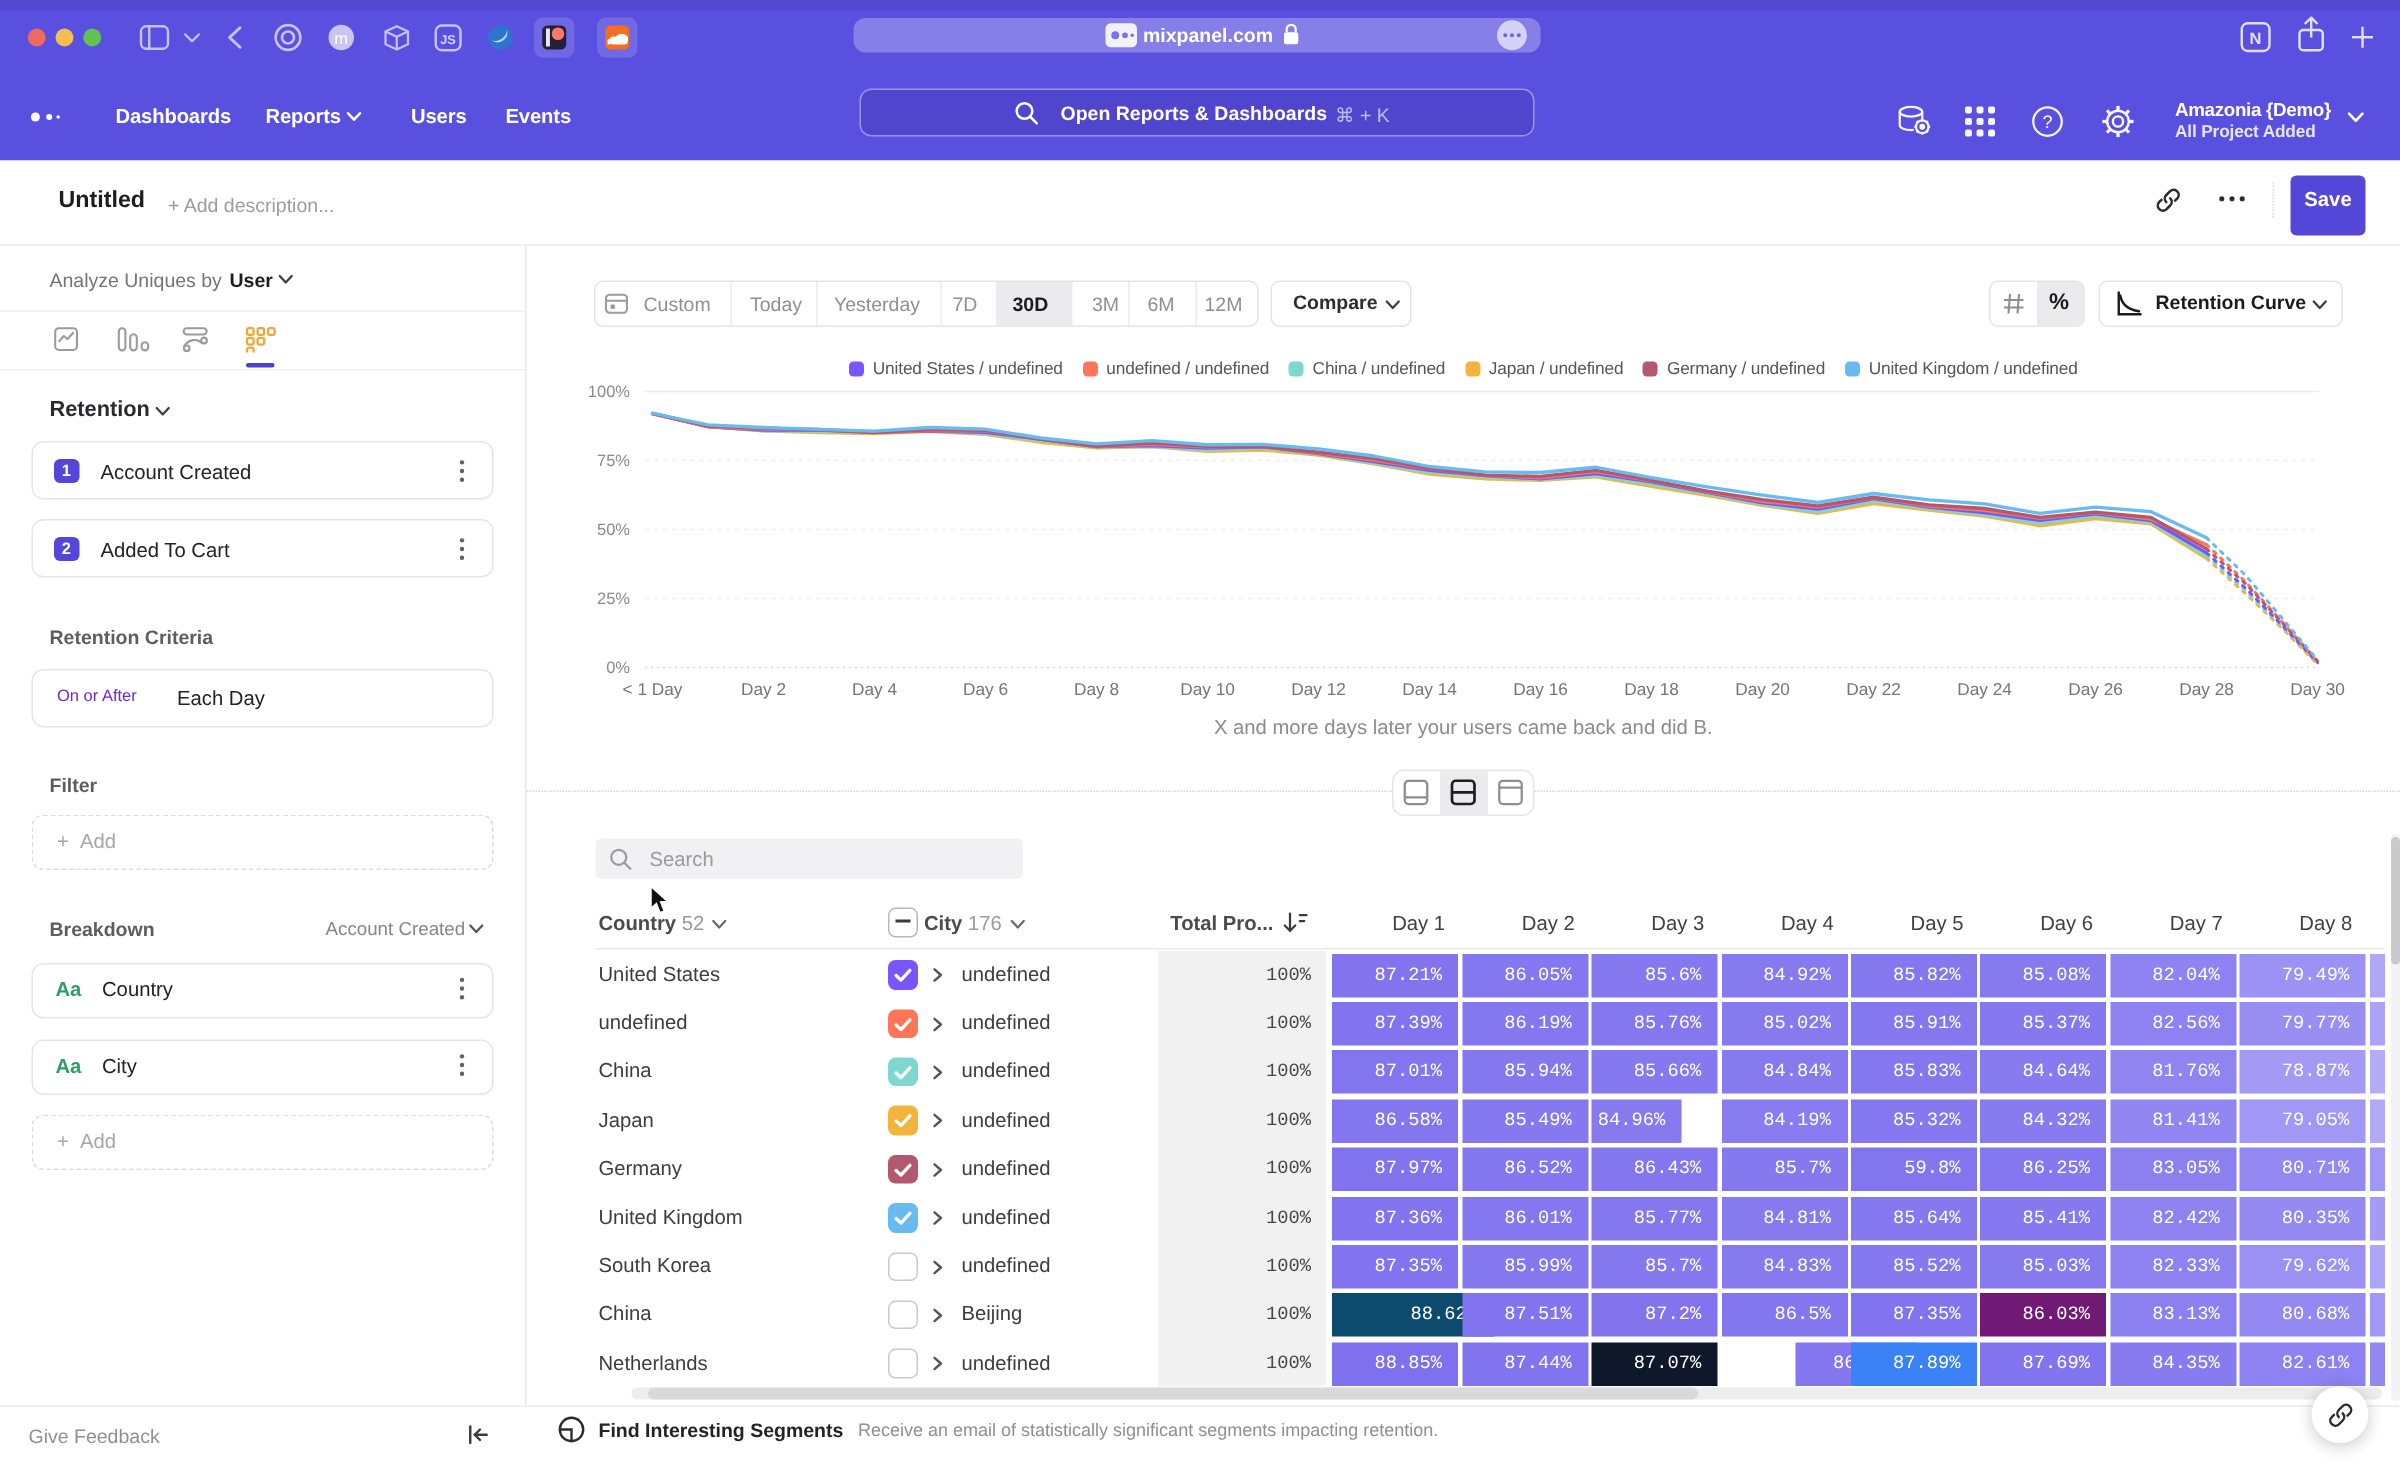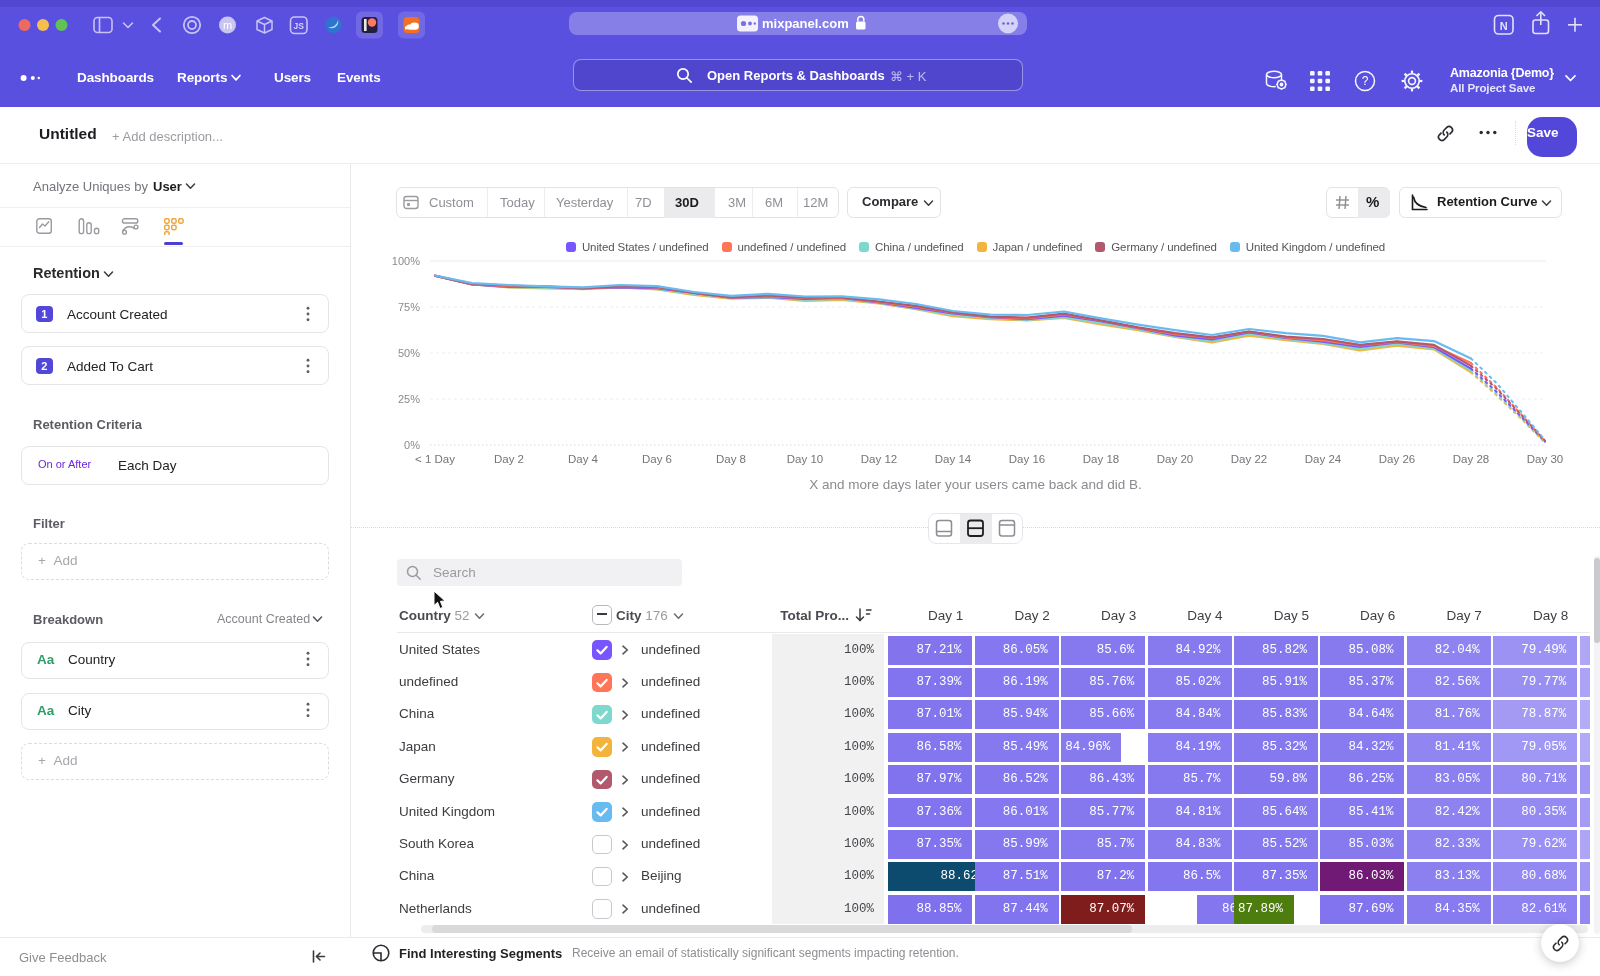--- a/index.html
+++ b/index.html
@@ -151,42 +151,42 @@
         <line x1="138.6" y1="13" x2="141.4" y2="13"></line>
           <line x1="156.6" y1="13" x2="159.4" y2="13"></line>
         <line x1="141.6" y1="5.6" x2="143.6" y2="7.6"></line>
           <line x1="154.4" y1="18.4" x2="156.4" y2="20.4"></line>
         <line x1="141.6" y1="20.4" x2="143.6" y2="18.4"></line>
           <line x1="154.4" y1="7.6" x2="156.4" y2="5.6"></line>
       </g>
     </g>
   </svg>
   <div class="abs" style="left:1450px;top:13.5px;font-size:12.5px;font-weight:bold;color:#fff;letter-spacing:-0.2px">Amazonia {Demo}</div>
-  <div class="abs" style="left:1450px;top:29.5px;font-size:11.5px;font-weight:bold;color:rgba(255,255,255,0.85);letter-spacing:-0.1px">All Project Save</div>
+  <div class="abs" style="left:1450px;top:29.5px;font-size:11.5px;font-weight:bold;color:rgba(255,255,255,0.85);letter-spacing:-0.1px">All Project Added</div>
   <svg class="abs" style="left:1564px;top:22px" width="13" height="9" viewBox="0 0 13 9">
       <polyline points="2,1.8 6.5,6.5 11,1.8" fill="none" stroke="#fff" stroke-width="1.7" stroke-linecap="round" stroke-linejoin="round"></polyline>
     </svg>
 </div>
 
 <div class="abs" style="left:0;top:107px;width:1600px;height:57px;background:#fff;border-bottom:1px solid #ececee"></div>
 <div class="abs" style="left:39px;top:125px;font-size:15.5px;font-weight:bold;color:#1d1d21">Untitled</div>
 <div class="abs" style="left:112px;top:129px;font-size:13px;color:#9b9ba1">+ Add description...</div>
 <svg class="abs" style="left:1437px;top:125px" width="17" height="17" viewBox="0 0 17 17">
   <g stroke="#2b2b30" stroke-width="1.7" fill="none" stroke-linecap="round">
     <path d="M7.2 9.8 a3.4 3.4 0 0 1 0 -4.8 l2.6 -2.6 a3.4 3.4 0 0 1 4.8 4.8 l-1.6 1.6"></path>
     <path d="M9.8 7.2 a3.4 3.4 0 0 1 0 4.8 l-2.6 2.6 a3.4 3.4 0 0 1 -4.8 -4.8 l1.6 -1.6"></path>
   </g>
 </svg>
 <svg class="abs" style="left:1479px;top:130px" width="18" height="5" viewBox="0 0 18 5">
   <circle cx="2.2" cy="2.5" r="1.7" fill="#2b2b30"></circle>
     <circle cx="9" cy="2.5" r="1.7" fill="#2b2b30"></circle>
     <circle cx="15.8" cy="2.5" r="1.7" fill="#2b2b30"></circle>
 </svg>
 <div class="abs" style="left:1515px;top:121px;height:24px;border-left:1px dotted #d9d9dd"></div>
-<div class="abs" style="left:1527px;top:117px;width:50px;height:40px;background:#5347d9;border-radius:15px;color:#fff;font-size:13.5px;font-weight:bold;text-align:left;line-height:31px">Save</div>
+<div class="abs" style="left:1527px;top:117px;width:50px;height:40px;background:#5347d9;border-radius:4px;color:#fff;font-size:13.5px;font-weight:bold;text-align:center;line-height:31px">Save</div>
 
 <div class="abs" style="left:350px;top:164px;width:1px;height:773px;background:#e8e8ea"></div>
 <div class="abs" style="left:33px;top:179px;font-size:13px;color:#74747b">Analyze Uniques by</div>
 <div class="abs" style="left:153px;top:179px;font-size:13px;font-weight:bold;color:#1d1d21">User</div>
 <svg class="abs" style="left:185px;top:183px" width="11" height="7" viewBox="0 0 11 7">
     <polyline points="1.5,1 5.5,5.3 9.5,1" fill="none" stroke="#3c3c42" stroke-width="1.5" stroke-linecap="round" stroke-linejoin="round"></polyline>
   </svg>
 <div class="abs" style="left:0;top:207px;width:350px;height:1px;background:#efeff2"></div>
 
 <svg class="abs" style="left:36px;top:218px" width="150" height="17" viewBox="0 0 150 17">
@@ -555,23 +555,23 @@
 <div class="abs" style="left:1579.6px;top:862.3px;width:10.4px;height:29.2px;background:rgb(161,151,244)"></div>
 <div class="abs rname" style="left:399px;top:900.7px">Netherlands</div>
 <div class="abs cb" style="left:592px;top:899.3px;background:#fff;border:1.5px solid #c8c8ce"></div>
 <svg class="abs" style="left:621px;top:904.3px" width="8" height="10" viewBox="0 0 8 10">
     <polyline points="2,1.2 6.3,5 2,8.8" fill="none" stroke="#55555c" stroke-width="1.6" stroke-linecap="round" stroke-linejoin="round"></polyline>
   </svg>
 <div class="abs rname" style="left:641px;top:900.7px">undefined</div>
 <div class="abs mono tot" style="left:772px;top:901.7px">100%</div>
 <div class="abs pc" style="left:888.4px;top:894.7px;width:84.0px;background:rgb(127,112,238)">88.85%</div>
 <div class="abs pc" style="left:974.8px;top:894.7px;width:84.0px;background:rgb(130,116,238)">87.44%</div>
-<div class="abs pc" style="left:1061.2px;top:894.7px;width:84.0px;background:#7f1d1d">87.07%</div>
+<div class="abs pc" style="left:1061.2px;top:894.7px;width:84.0px;background:#0f172a">87.07%</div>
 <div class="abs pc" style="left:1197px;top:894.7px;width:81px;background:rgb(132,118,239)">86.75%</div>
-<div class="abs pc" style="left:1234.0px;top:894.7px;width:60px;background:#4d7c0f">87.89%</div>
+<div class="abs pc" style="left:1234.0px;top:894.7px;width:84.0px;background:#3b82f6">87.89%</div>
 <div class="abs pc" style="left:1320.4px;top:894.7px;width:84.0px;background:rgb(130,115,238)">87.69%</div>
 <div class="abs pc" style="left:1406.8px;top:894.7px;width:84.0px;background:rgb(136,123,240)">84.35%</div>
 <div class="abs pc" style="left:1493.2px;top:894.7px;width:84.0px;background:rgb(142,129,241)">82.61%</div>
 <div class="abs" style="left:1579.6px;top:894.7px;width:10.4px;height:29.2px;background:rgb(147,135,241)"></div>
 
 <div class="abs" style="left:421px;top:924.5px;width:1167px;height:8px;background:#ededef;border-radius:4px"></div>
 <div class="abs" style="left:432px;top:924.5px;width:700px;height:8px;background:#d9d9db;border-radius:4px"></div>
 
 <div class="abs" style="left:1593.5px;top:556px;width:6px;height:378px;background:#f3f3f5;border-radius:3px"></div>
 <div class="abs" style="left:1593.5px;top:558px;width:6px;height:85px;background:#c9c9ce;border-radius:3px"></div>

